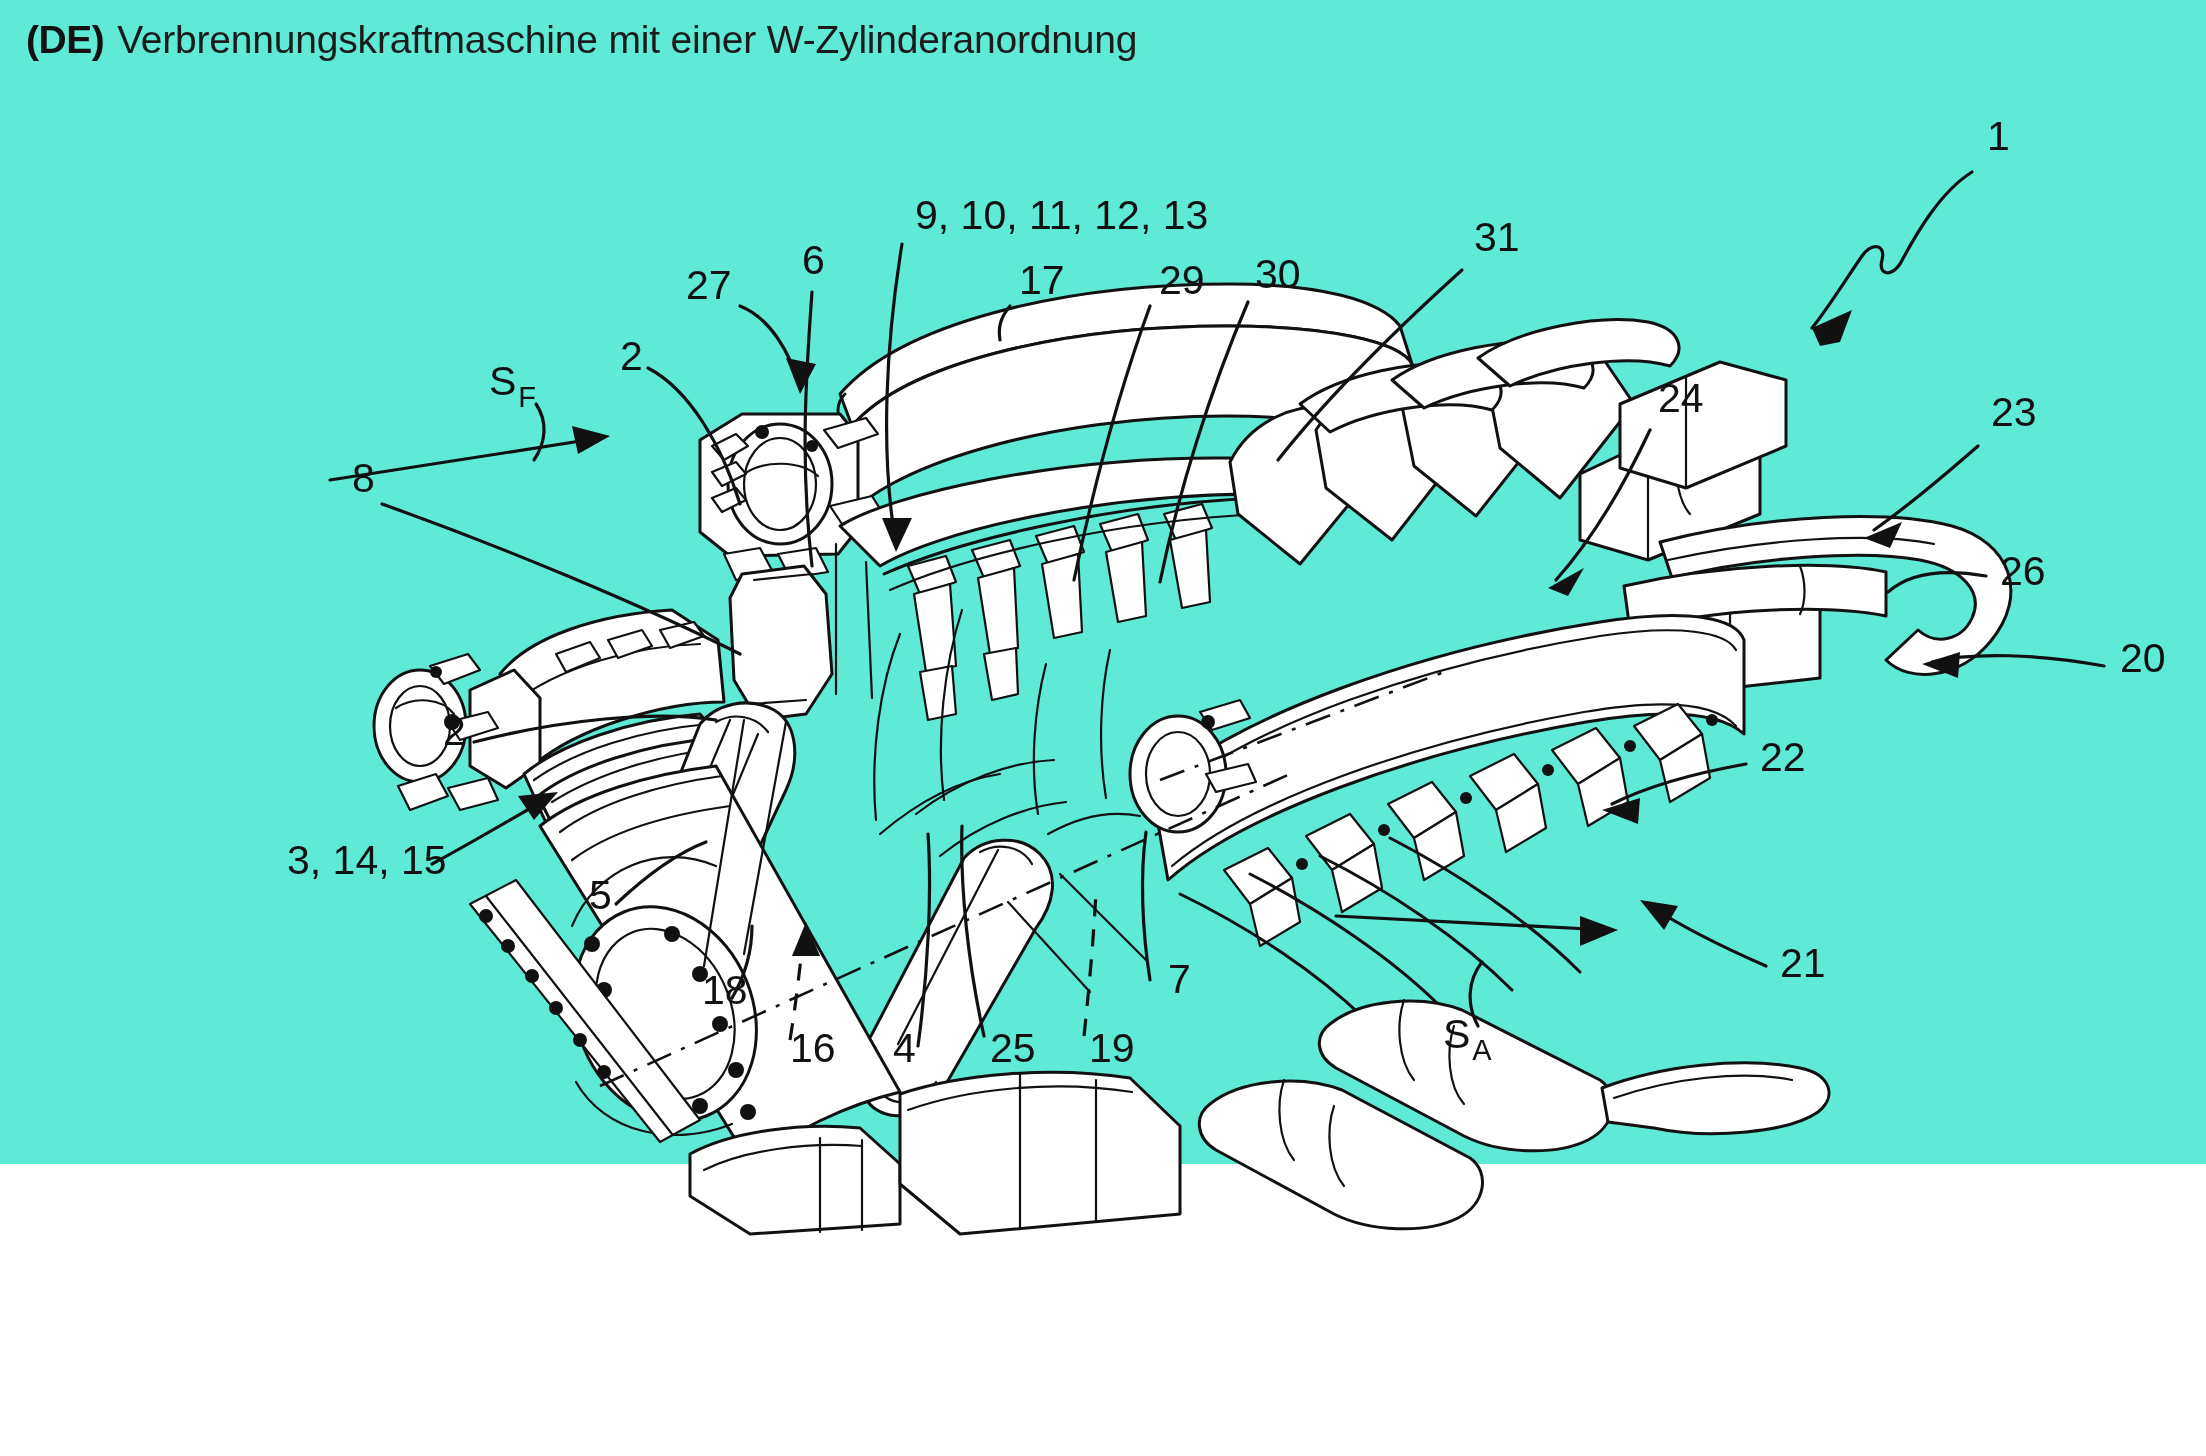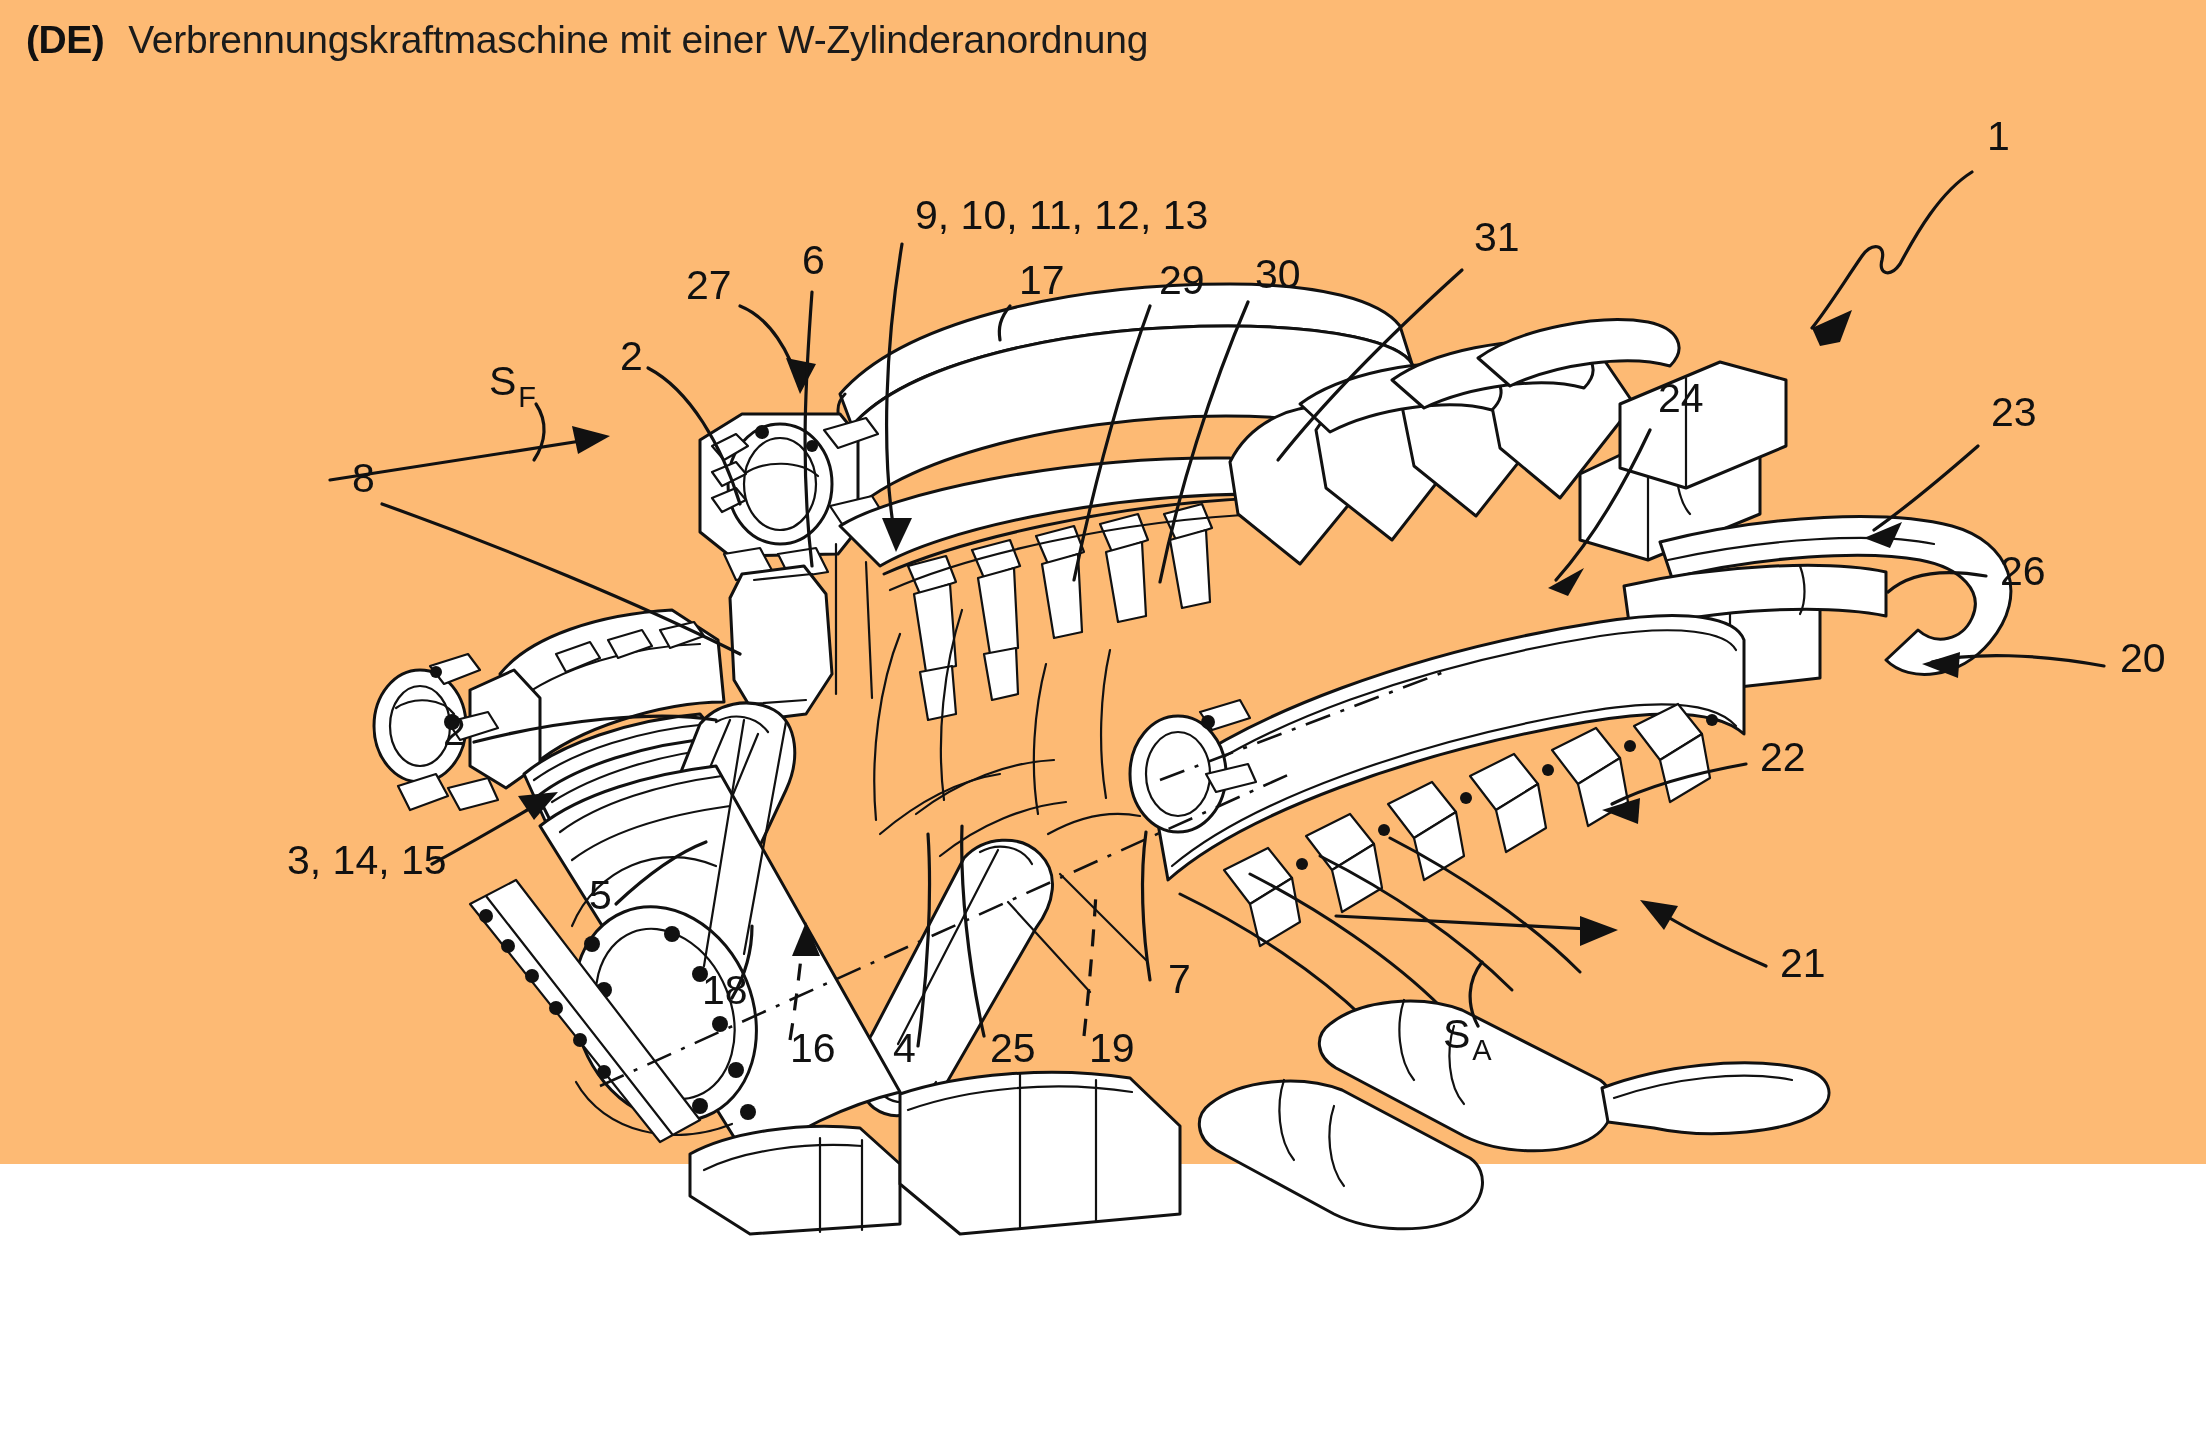--- a/index.html
+++ b/index.html
@@ -12,21 +12,21 @@
     height: 1456px;
     font-family: "Liberation Sans", sans-serif;
     color: #111111;
     overflow: hidden;
     position: relative;
   }
   #page {
     position: relative;
     width: 2206px;
     height: 1164px;
-    background: #fdba74;
+    background: #5eead4;
   }
   
   #title-bar {
     position: absolute;
     left: 26px;
     top: 10px;
     width: 2100px;
     height: 60px;
     display: flex;
     align-items: center;
@@ -34,21 +34,21 @@
   }
   #title-code {
     font-size: 39px;
     font-weight: bold;
     letter-spacing: -0.5px;
     color: #111111;
   }
   #title-text {
     font-size: 39px;
     font-weight: normal;
-    margin-left: 24px;
+    margin-left: 13px;
     color: #1b1b1b;
     letter-spacing: -0.2px;
   }
   
   #figure {
     position: absolute;
     left: 0;
     top: 74px;
     width: 2206px;
     height: 1382px;

